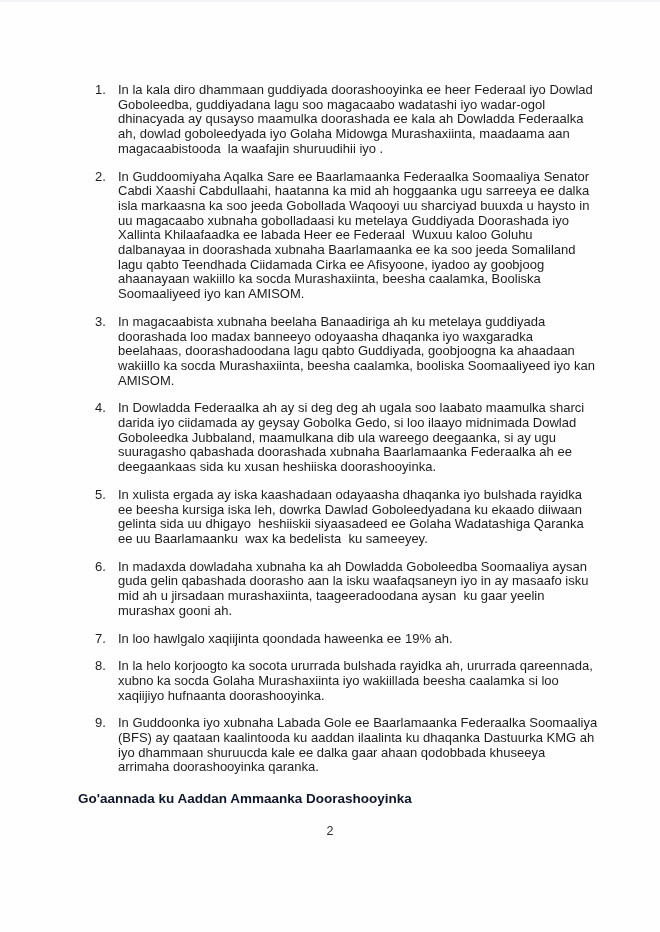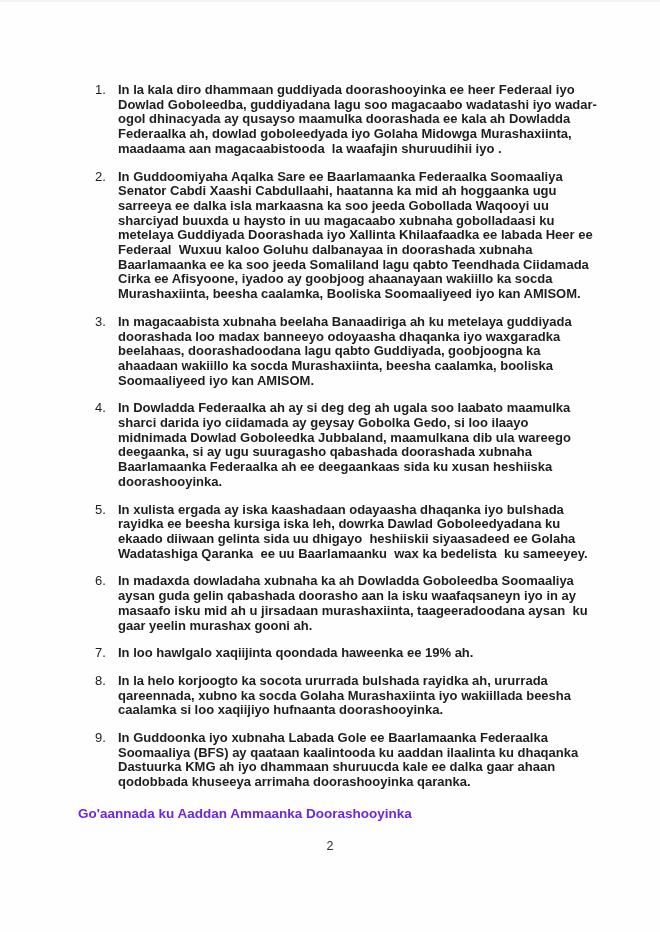--- a/index.html
+++ b/index.html
@@ -34,28 +34,27 @@
     line-height: 14.7px;
     text-align: left;
   }
   .item .num {
     flex: none;
     width: 23px;
   }
   .item .txt {
     width: 480px;
     white-space: pre-wrap;
-    font-weight: bold;
   }
   .section-heading {
     margin: 16px 36px 0 78px;
     font-size: 13.5px;
     line-height: 15px;
     font-weight: bold;
-    color: #6d28d9;
+    color: #0f172a;
   }
   .page-number {
     margin-top: 18px;
     text-align: center;
     font-size: 12.5px;
     color: #2a2a2a;
   }
 </style>
 </head>
 <body>

